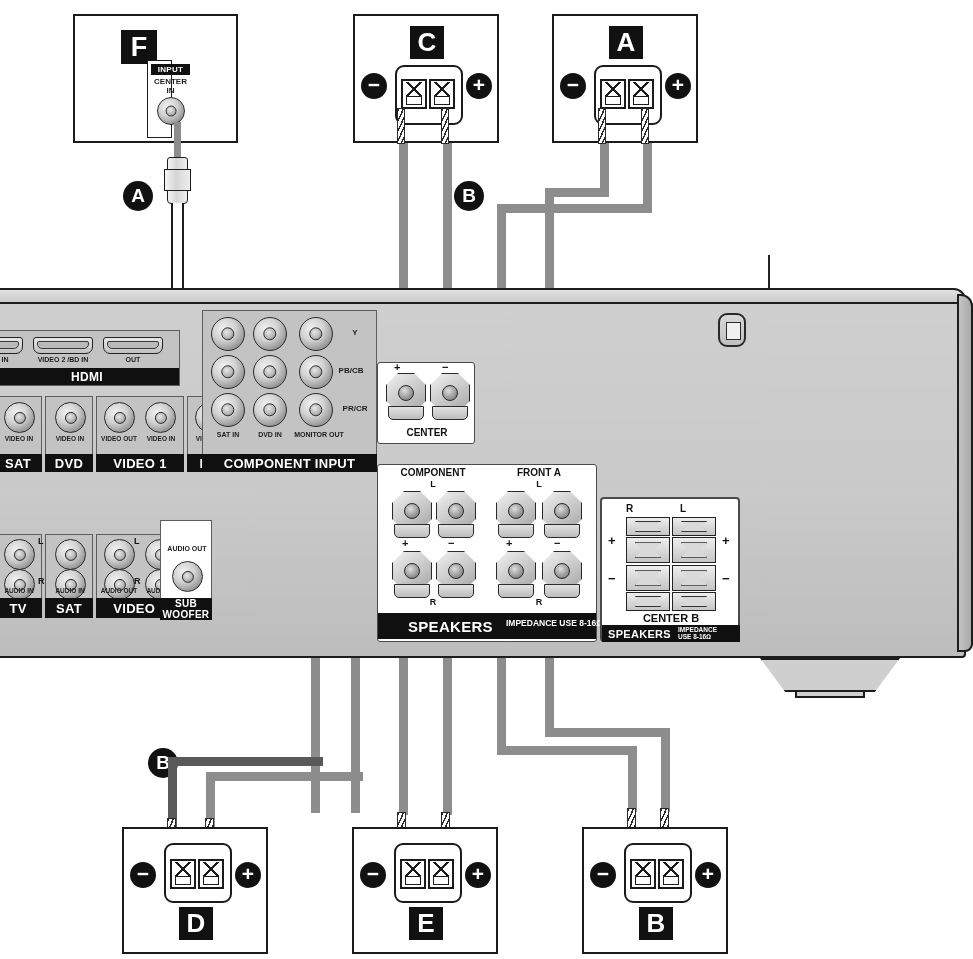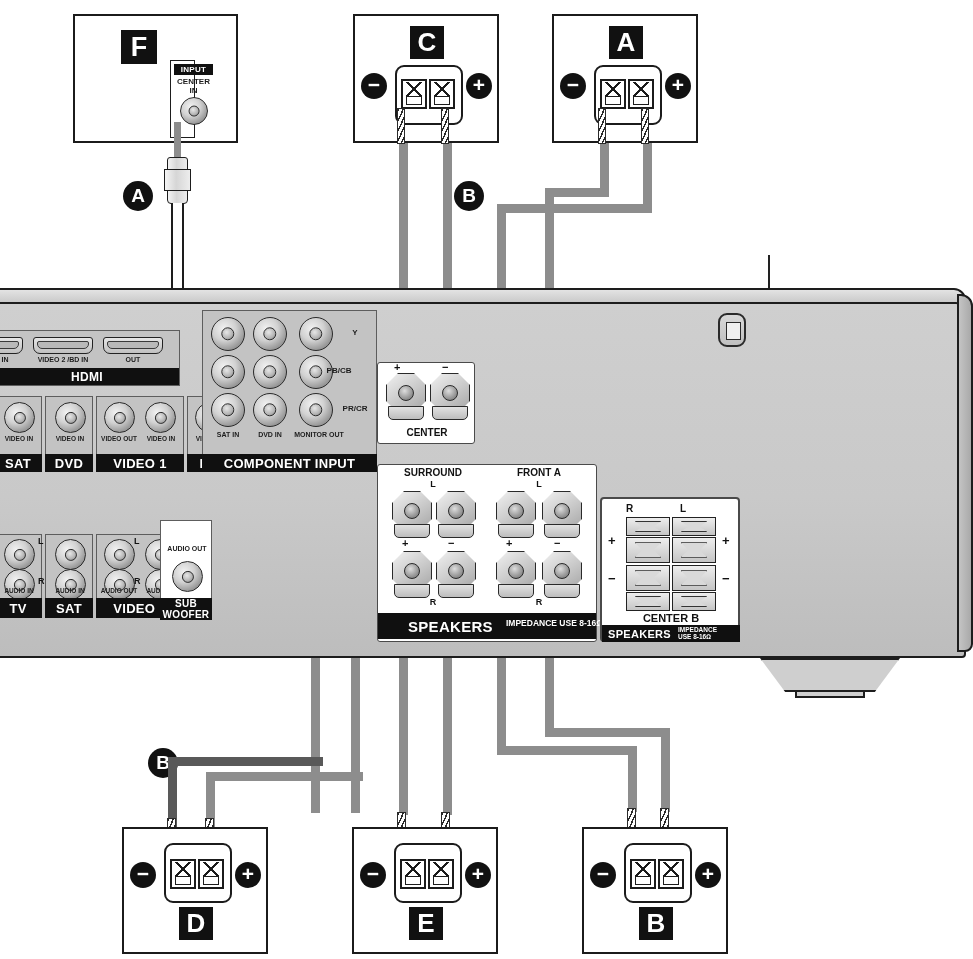--- a/index.html
+++ b/index.html
@@ -188,21 +188,21 @@
     <div class="wire abs" style="left:399px;top:575px;width:9px;height:240px;"></div>
     <div class="wire abs" style="left:443px;top:575px;width:9px;height:240px;"></div>
 
     <div class="wire abs" style="left:497px;top:575px;width:9px;height:180px;"></div>
     <div class="wire abs" style="left:545px;top:575px;width:9px;height:160px;"></div>
   </div>
 
   <div class="spkbox abs" style="left:73px;top:14px;width:165px;height:129px;">
     <div class="boxletter" style="left:46px;top:14px;width:36px;height:34px;font-size:27px;line-height:34px;">F</div>
 
-    <div class="abs" style="left:95px;top:44px;width:25px;height:78px;border:1.6px solid #1d1d1d;background:#fff;box-sizing:border-box;">
+    <div class="abs" style="left:72px;top:44px;width:25px;height:78px;border:1.6px solid #1d1d1d;background:#fff;box-sizing:border-box;">
       <div class="blacklabel" style="left:3px;top:3px;width:39px;height:11px;font-size:8px;">INPUT</div>
       <div class="smalltxt" style="left:3px;top:16px;width:39px;font-size:8px;">CENTER</div>
       <div class="smalltxt" style="left:3px;top:25px;width:39px;font-size:8px;">IN</div>
       <div class="rca" style="left:9px;top:36px;width:28px;height:28px;"></div>
     </div>
   </div>
 
   <div class="spkbox abs" style="left:353px;top:14px;width:146px;height:129px;">
     <div class="boxletter" style="left:55px;top:10px;width:34px;height:33px;font-size:26px;line-height:33px;">C</div>
     <div class="pm" style="left:6px;top:57px;">−</div>
@@ -295,21 +295,21 @@
 
   <div class="panel abs" style="left:202px;top:310px;width:175px;height:146px;">
     <div class="rca" style="left:8px;top:6px;width:34px;height:34px;"></div>
     <div class="rca" style="left:50px;top:6px;width:34px;height:34px;"></div>
     <div class="rca" style="left:96px;top:6px;width:34px;height:34px;"></div>
     <div class="smalltxt" style="left:132px;top:17px;width:40px;font-size:8px;">Y</div>
 
     <div class="rca" style="left:8px;top:44px;width:34px;height:34px;"></div>
     <div class="rca" style="left:50px;top:44px;width:34px;height:34px;"></div>
     <div class="rca" style="left:96px;top:44px;width:34px;height:34px;"></div>
-    <div class="smalltxt" style="left:118px;top:55px;width:36px;font-size:8px;">PB/CB</div>
+    <div class="smalltxt" style="left:130px;top:55px;width:36px;font-size:8px;">PB/CB</div>
 
     <div class="rca" style="left:8px;top:82px;width:34px;height:34px;"></div>
     <div class="rca" style="left:50px;top:82px;width:34px;height:34px;"></div>
     <div class="rca" style="left:96px;top:82px;width:34px;height:34px;"></div>
     <div class="smalltxt" style="left:130px;top:93px;width:44px;font-size:8px;">PR/CR</div>
 
     <div class="smalltxt" style="left:2px;top:120px;width:46px;font-size:7px;">SAT IN</div>
     <div class="smalltxt" style="left:44px;top:120px;width:46px;font-size:7px;">DVD IN</div>
     <div class="smalltxt" style="left:90px;top:120px;width:52px;font-size:7px;">MONITOR OUT</div>
   </div>
@@ -361,21 +361,21 @@
     <div class="post" style="left:52px;top:10px;">
       <div class="oct"></div>
         <div class="skirt"></div>
         <div class="hole"></div>
     </div>
     <div class="lbl" style="left:0;top:64px;width:98px;text-align:center;font-size:10px;">CENTER</div>
   </div>
 
   <div class="panel abs" style="left:377px;top:464px;width:220px;height:178px;background:#ffffff;border:1.8px solid #4a4a4a;border-radius:3px;">
 
-    <div class="lbl" style="left:6px;top:2px;width:98px;text-align:center;font-size:10px;">SURROUND</div>
+    <div class="lbl" style="left:6px;top:2px;width:98px;text-align:center;font-size:10px;">COMPONENT</div>
     <div class="lbl" style="left:6px;top:14px;width:98px;text-align:center;font-size:9px;">L</div>
     <div class="post" style="left:14px;top:26px;">
       <div class="oct"></div>
         <div class="skirt"></div>
         <div class="hole"></div>
     </div>
     <div class="post" style="left:58px;top:26px;">
       <div class="oct"></div>
         <div class="skirt"></div>
         <div class="hole"></div>

